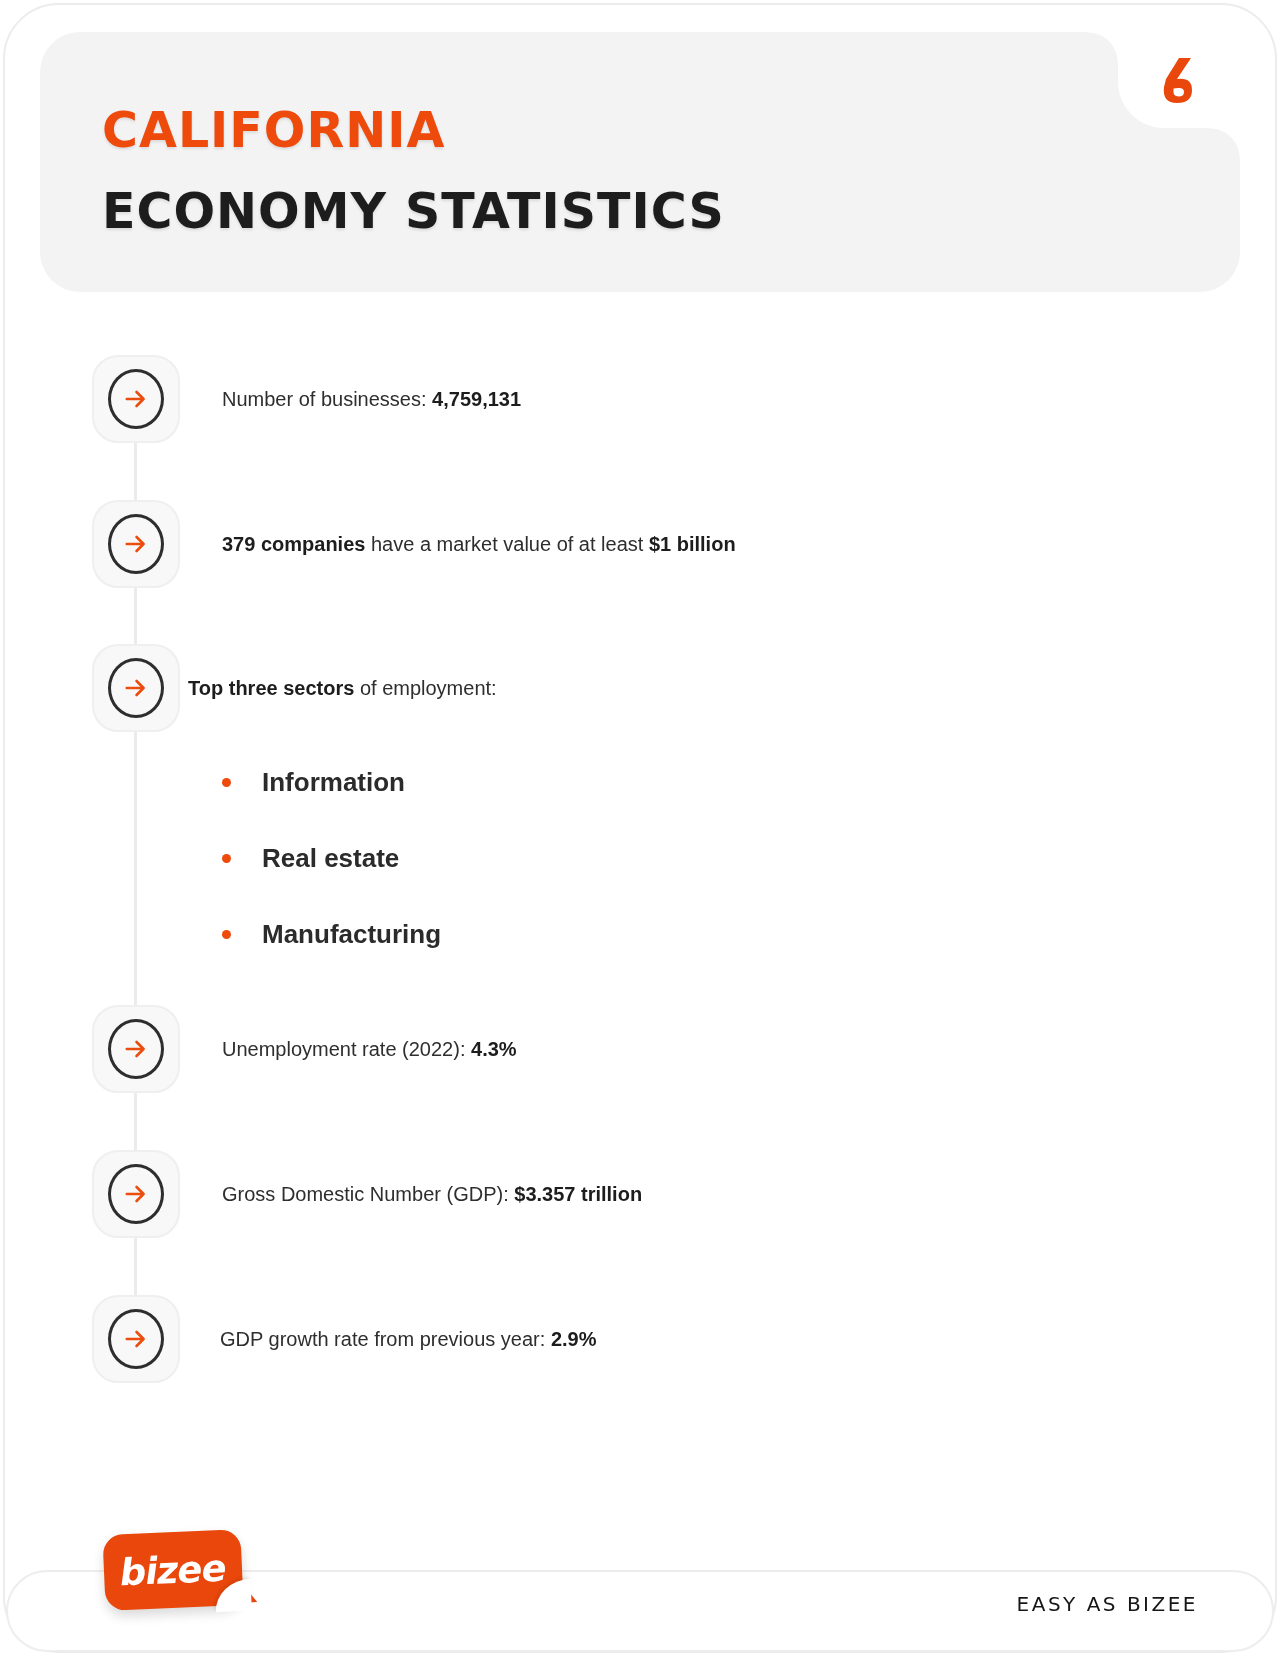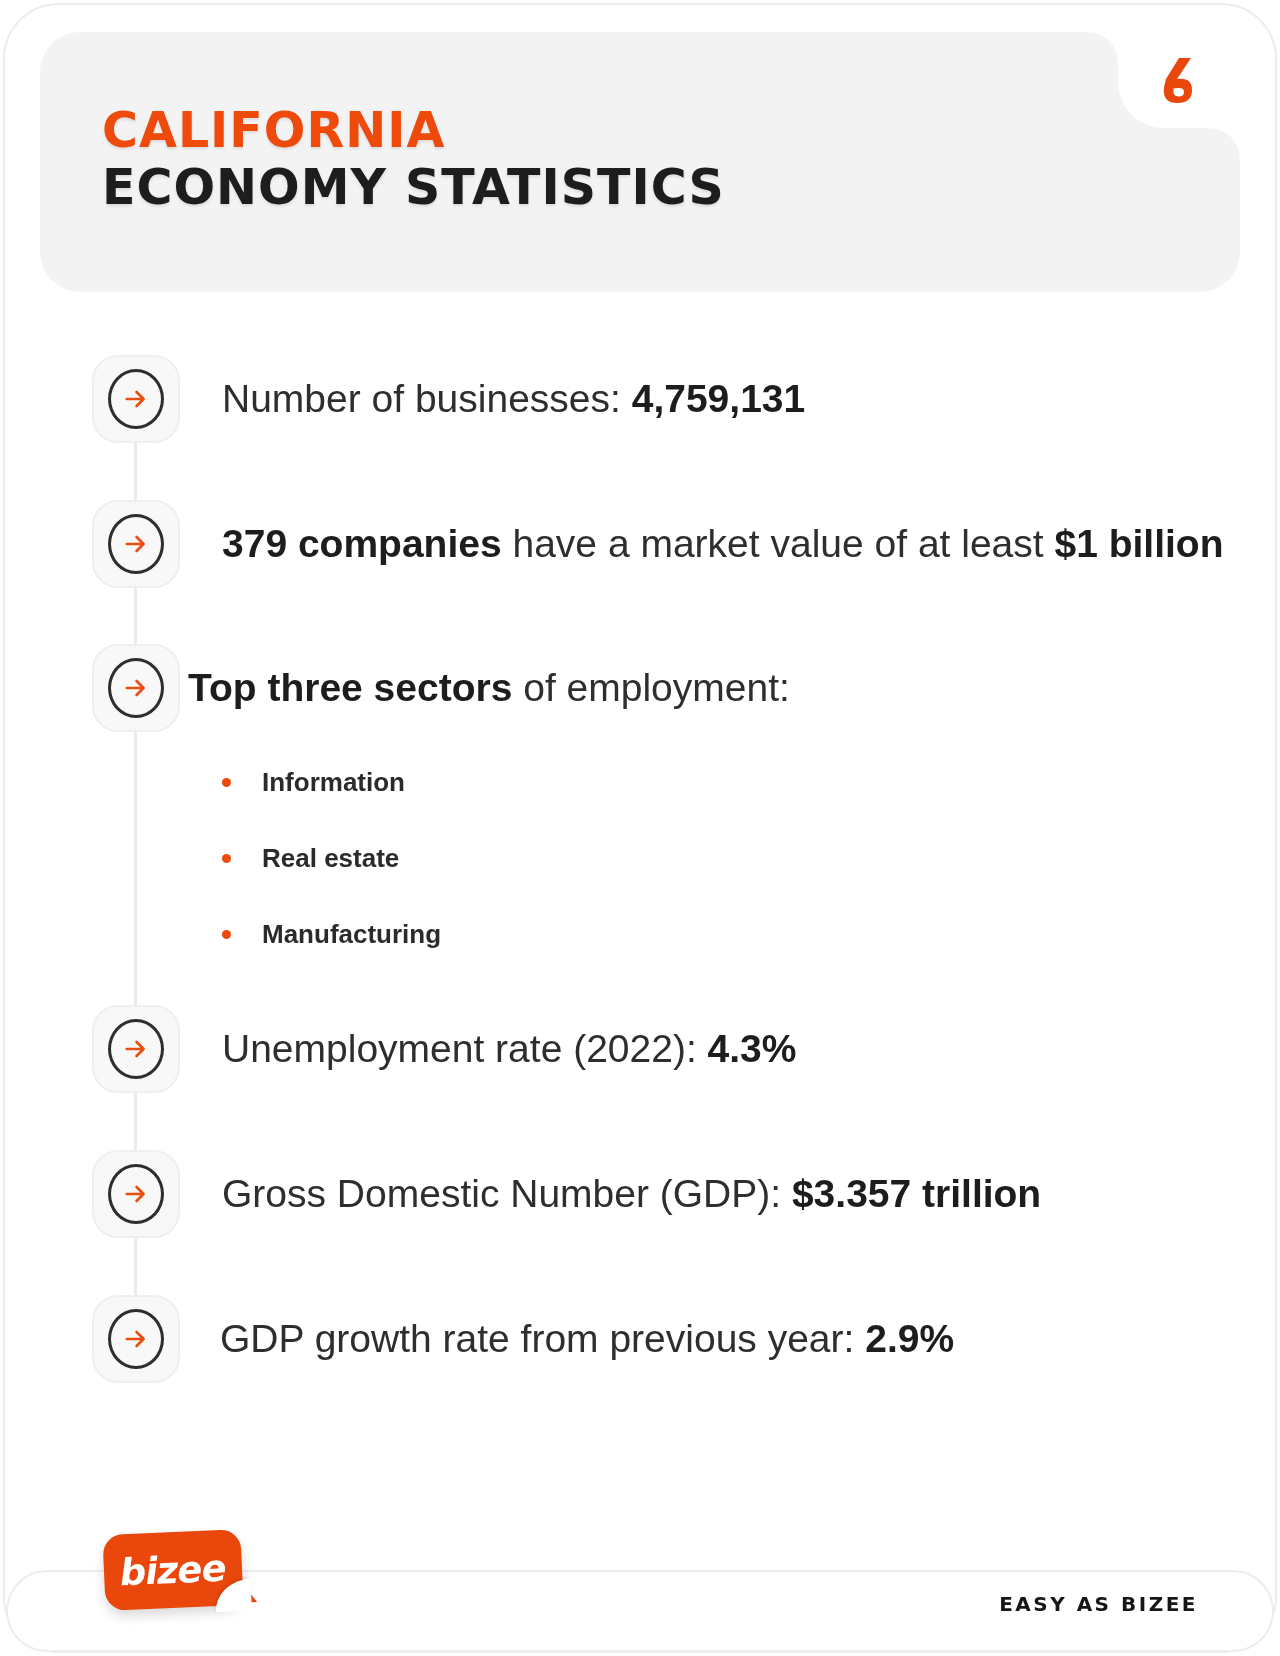--- a/index.html
+++ b/index.html
@@ -10,21 +10,21 @@
   .page{position:absolute;inset:0;width:1280px;height:1656px;background:#fff;}
   .page-outline{position:absolute;inset:3px;border:2px solid #ececec;border-radius:56px;pointer-events:none;}
 
   
   .header-card{position:absolute;left:40px;top:32px;width:1200px;height:260px;
                background:#f3f3f3;border-radius:40px;}
   .header-text{position:absolute;left:62px;top:70px;line-height:57px;
                font-family:"DejaVu Sans",sans-serif;font-weight:bold;font-size:49px;
                letter-spacing:1px;text-shadow:0 2px 3px rgba(0,0,0,0.10);}
   .kicker{color:#EE4A0C;}
-  .big-title{color:#1d1d1d;}
+  .big-title{color:#1d1d1d;margin-top:24px;}
 
   .notch{position:absolute;top:0;right:0;width:122px;height:96px;background:#fff;
          border-bottom-left-radius:46px;}
   .notch::before{content:'';position:absolute;left:-30px;top:0;width:30px;height:30px;
          background:radial-gradient(circle at 0% 100%, #f3f3f3 29px, #ffffff 30px);}
   .notch::after{content:'';position:absolute;right:0;bottom:-30px;width:30px;height:30px;
          background:radial-gradient(circle at 0% 100%, #f3f3f3 29px, #ffffff 30px);}
   .brand-mark{position:absolute;top:26px;right:46px;width:42px;height:46px;}
 
   
@@ -40,21 +40,21 @@
   .row:nth-child(5){top:1150px;}
   .row:nth-child(6){top:1295px;gap:40px;}
 
   .icon-card{width:88px;height:88px;border-radius:26px;background:#f8f8f8;
              border:2px solid #efefef;box-sizing:border-box;display:flex;
              align-items:center;justify-content:center;flex:none;}
   .circle{width:56px;height:60px;border:3px solid #2e2e2e;border-radius:50%;
           display:flex;align-items:center;justify-content:center;box-sizing:border-box;}
   .arrow-svg{width:26px;height:26px;display:block;}
 
-  .row-text{font-size:39px;color:#2e2e2e;white-space:nowrap;text-align:center;}
+  .row-text{font-size:20px;color:#2e2e2e;white-space:nowrap;text-align:center;}
   .row-text b{font-weight:bold;color:#1d1d1d;}
 
   
   .bullets{position:absolute;left:222px;top:765px;margin:0;padding:0;list-style:none;z-index:1;}
   .bullets li{display:flex;align-items:center;gap:31px;height:34px;margin-bottom:42px;
               font-size:26px;font-weight:bold;color:#2b2b2b;}
   .dot{width:9px;height:9px;border-radius:50%;background:#EE4A0C;flex:none;}
 
   
   .footer-band{position:absolute;left:6px;right:6px;top:1570px;height:78px;
@@ -67,21 +67,21 @@
   .badge-tail{position:absolute;right:-14px;bottom:2px;width:30px;height:40px;
               background:#E9470B;clip-path:polygon(0 0,100% 100%,0 100%);}
   .badge-curl{position:absolute;right:-8px;bottom:-6px;width:36px;height:32px;
               background:#ffffff;border-top-left-radius:100%;
               box-shadow:-2px -2px 3px rgba(0,0,0,0.08);}
   .bizee-word{font-family:"DejaVu Sans",sans-serif;font-weight:bold;font-size:37px;
               color:#ffffff;transform:skewX(-10deg);letter-spacing:-1px;line-height:1;
               position:relative;z-index:1;}
 
   .tagline{position:absolute;right:82px;top:1592px;font-family:"DejaVu Sans",sans-serif;
-           font-weight:bold;font-size:20px;letter-spacing:2.5px;color:#161616;z-index:2;text-align:right;}
+           font-weight:normal;font-size:20px;letter-spacing:2.5px;color:#161616;z-index:2;text-align:right;}
 </style>
 </head>
 <body>
 
 <div class="page">
   <div class="page-outline"></div>
 
   <header class="header-card">
     <div class="header-text">
       <div class="kicker">CALIFORNIA</div>

